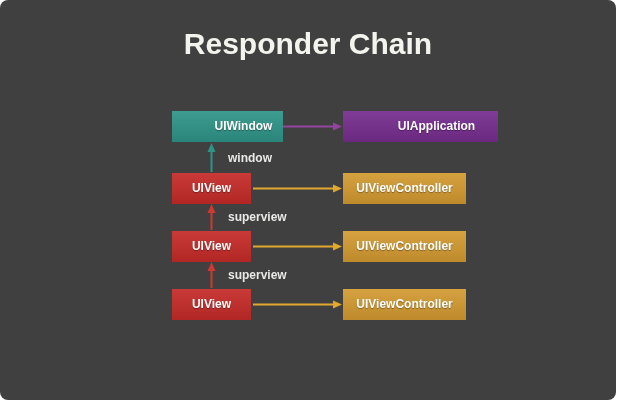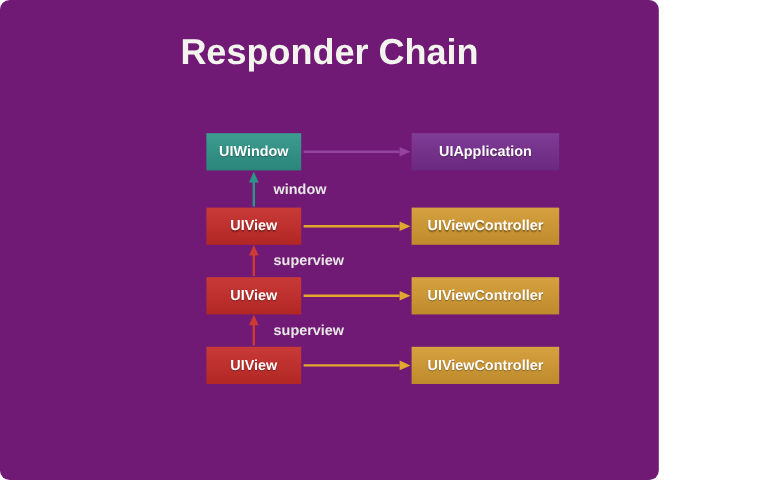--- a/index.html
+++ b/index.html
@@ -1,20 +1,20 @@
 <!DOCTYPE html>
 <html><head>
 <meta charset="utf-8">
 <style>
   html,body{margin:0;padding:0;background:#ffffff;}
   body{font-family:"Liberation Sans","DejaVu Sans",sans-serif;}
   .slide{
     position:relative;
-    width:549px;height:400px;
-    background:#701a75;
+    width:616px;height:400px;
+    background:#404040;
     border-radius:8px;
     overflow:hidden;
   }
   .slide-title{
     position:absolute;
     top:27px;left:0;
     width:100%;
     margin:0;
     text-align:center;
     font-size:30px;
@@ -28,21 +28,21 @@
     line-height:31px;
     text-align:center;
     color:#ffffff;
     font-size:12px;
     font-weight:700;
     background-image:linear-gradient(rgba(255,255,255,0.07),rgba(0,0,0,0.10));
     text-shadow:0 1px 1px rgba(0,0,0,0.35);
   }
   .node-left{left:172px;width:79px;}
   .node-right{left:343px;width:123px;}
-  .row0{top:111px;}
+  .row0{top:111px;padding-left:32px;}
   .row1{top:173px;}
   .row2{top:231px;}
   .row3{top:289px;}
   .edge-label{
     position:absolute;
     left:228px;
     font-size:12px;
     font-weight:600;
     color:#e8e8e6;
     text-align:center;

